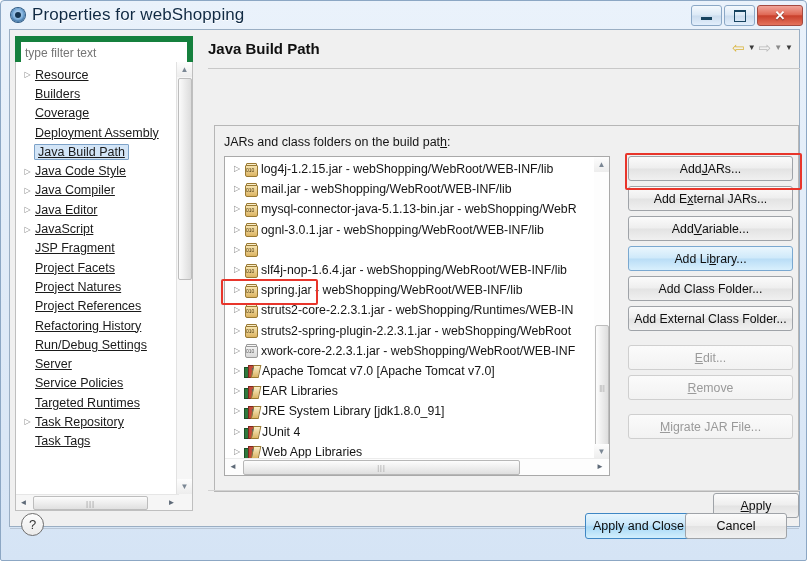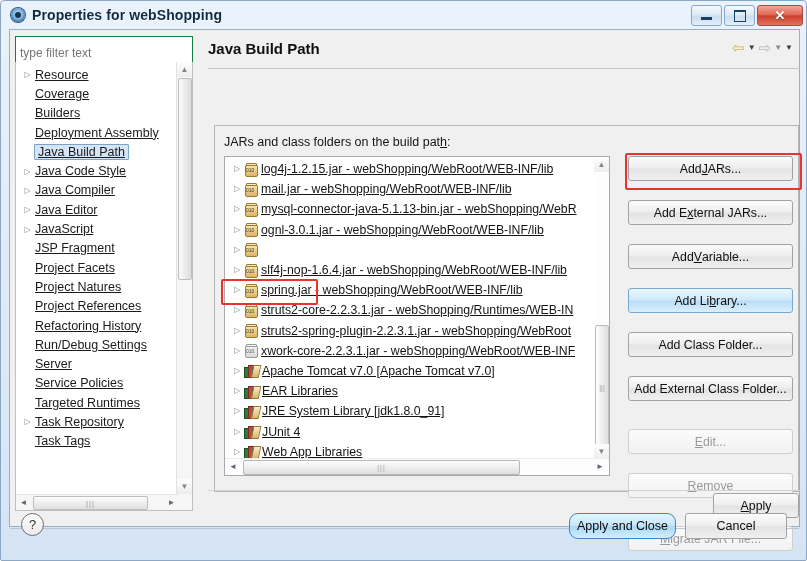--- a/index.html
+++ b/index.html
@@ -29,21 +29,21 @@
   .title-icon .gear{
     position:absolute;left:1px;top:1px;width:14px;height:14px;border-radius:50%;
     background:radial-gradient(circle at 50% 45%, #cfe4f7 0%, #7fb0dc 48%, #3a6f9f 72%, #24486b 100%);
     box-shadow:0 0 0 1px #2c5a85;
   }
   .title-icon .gear:after{
     content:"";position:absolute;left:4px;top:4px;width:6px;height:6px;border-radius:50%;
     background:#143450;
   }
   #titletext{
-    font-size:14px;color:#102a44;font-weight:bold;letter-spacing:.1px;
+    font-size:17px;color:#102a44;font-weight:normal;letter-spacing:.1px;
     text-shadow:0 1px 0 rgba(255,255,255,.85);
     white-space:nowrap;
   }
   #wincontrols{position:absolute;right:4px;top:3px;display:flex;gap:2px;}
   .wbtn{
     width:29px;height:19px;border:1px solid #8ba8c6;border-radius:3px;
     background:linear-gradient(180deg,#f4f9fd 0%,#dce9f6 48%,#cbdcee 52%,#e2eefb 100%);
     display:flex;align-items:center;justify-content:center;cursor:default;
   }
   .wbtn.close{
@@ -55,21 +55,21 @@
   .wbtn .max{width:10px;height:9px;border:1px solid #17435f;border-top-width:2px;background:transparent;}
   .wbtn.close .x{color:#fff;font-size:13px;line-height:11px;font-weight:bold;text-shadow:0 1px 1px rgba(0,0,0,.45);}
   
   #client{
     position:absolute;left:8px;top:28px;width:791px;height:498px;
     background:#f0f0f0;border:1px solid #9aaec3;box-sizing:border-box;
   }
   
   #filter{
     position:absolute;left:5px;top:6px;width:178px;height:34px;
-    box-sizing:border-box;border:1px solid #15803d;background:#fff;
+    box-sizing:border-box;border:6px solid #15803d;background:#fff;
     font-family:"Liberation Sans", sans-serif;font-size:12px;color:#8d8d8d;
     padding:2px 4px;outline:none;
   }
   #treebox{
     position:absolute;left:5px;top:32px;width:178px;height:449px;
     box-sizing:border-box;background:#ffffff;border:1px solid #bfbfbf;border-top:none;
     overflow:hidden;
   }
   #treelist{position:absolute;left:0;top:3px;width:162px;}
   .titem{
@@ -139,21 +139,21 @@
   #listlabel .u{text-decoration:underline;}
   
   #listbox{
     position:absolute;left:214px;top:126px;width:386px;height:320px;
     box-sizing:border-box;background:#ffffff;border:1px solid #a9a9a9;overflow:hidden;
   }
   #rows{position:absolute;left:0;top:2px;width:370px;}
   .row{height:20.2px;display:flex;align-items:center;white-space:nowrap;padding-left:6px;
     font-size:12.3px;color:#151515;cursor:default;}
   .row .arw{width:12px;flex:0 0 auto;font-size:8px;color:#8a8a8a;text-align:center;line-height:12px;}
-  .row .rlbl{padding-left:4px;text-decoration:underline;}
+  .row .rlbl{padding-left:4px;}
   
   .jar{width:13px;height:13px;position:relative;flex:0 0 auto;margin-left:1px;}
   .jar .body{position:absolute;left:1px;top:2px;width:11px;height:10px;border-radius:1px 1px 2px 2px;
     background:linear-gradient(180deg,#f6e3ae,#dcb463);border:1px solid #9a7a33;}
   .jar .lid{position:absolute;left:2px;top:0px;width:9px;height:3px;border-radius:1px;
     background:linear-gradient(180deg,#fdf3d4,#e5cb86);border:1px solid #9a7a33;}
   .jar .dig{position:absolute;left:2px;top:4px;font-size:5px;line-height:6px;color:#4a3a12;letter-spacing:0px;}
   .jar.grey .body{background:linear-gradient(180deg,#f2f2f2,#d8d8d8);border-color:#9a9a9a;}
   .jar.grey .lid{background:linear-gradient(180deg,#fafafa,#e6e6e6);border-color:#9a9a9a;}
   .jar.grey .dig{color:#5a5a5a;}
@@ -171,21 +171,21 @@
     display:flex;align-items:center;justify-content:center;color:#a0a0a0;font-size:7px;}
   #lhscroll{position:absolute;left:0;bottom:0;width:100%;height:16px;background:#fdfdfd;border-top:1px solid #ececec;}
   #lhscroll .ha{position:absolute;top:0;width:16px;height:15px;display:flex;align-items:center;justify-content:center;color:#5e6a78;font-size:8px;}
   #lhscroll .ha.l{left:0;} #lhscroll .ha.r{right:1px;}
   #lhthumb{position:absolute;left:18px;top:1px;width:275px;height:13px;
     background:linear-gradient(180deg,#fdfdfd,#dfdfdf);border:1px solid #b7b7b7;border-radius:2px;
     display:flex;align-items:center;justify-content:center;color:#a0a0a0;font-size:7px;letter-spacing:1px;}
   
   #btncol{position:absolute;left:618px;top:126px;width:165px;}
   .ebtn{
-    width:165px;height:25px;box-sizing:border-box;margin-bottom:19px;
+    width:165px;height:25px;box-sizing:border-box;margin-bottom:5px;
     border:1px solid #9fa3a8;border-radius:3px;
     background:linear-gradient(180deg,#fbfbfb 0%,#eeeeee 48%,#e3e3e3 52%,#f0f0f0 100%);
     font-family:"Liberation Sans", sans-serif;font-size:12.3px;color:#101010;
     display:flex;align-items:center;justify-content:center;cursor:default;
   }
   .ebtn.hl{
     border:1px solid #7aa8d0;
     background:linear-gradient(180deg,#eaf6fd 0%,#cfe9fa 48%,#b9ddf6 52%,#d9f0fd 100%);
   }
   .ebtn.dis{color:#9a9a9a;border-color:#cfcfcf;
@@ -203,22 +203,22 @@
     display:flex;align-items:center;justify-content:center;font-size:12.3px;color:#101010;cursor:default;
   }
   
   #footsep{position:absolute;left:9px;top:527px;width:789px;height:1px;background:#b9c6d6;}
   #help{
     position:absolute;left:20px;top:512px;width:21px;height:21px;border-radius:50%;
     border:1px solid #6e6e6e;background:linear-gradient(180deg,#fdfdfd,#ebebeb);
     display:flex;align-items:center;justify-content:center;font-size:13px;color:#343434;cursor:default;
   }
   #applyclose{
-    position:absolute;left:568px;top:512px;width:107px;height:26px;box-sizing:border-box;
-    border:1px solid #3f87c4;border-radius:9px;
+    position:absolute;left:584px;top:512px;width:107px;height:26px;box-sizing:border-box;
+    border:1px solid #3f87c4;border-radius:3px;
     background:linear-gradient(180deg,#e6f5fe 0%,#c7e7fb 46%,#a9d9f6 54%,#d2effd 100%);
     display:flex;align-items:center;justify-content:center;font-size:12.5px;color:#0b0b0b;cursor:default;
   }
   #cancelbtn{
     position:absolute;left:684px;top:512px;width:102px;height:26px;box-sizing:border-box;
     border:1px solid #9fa3a8;border-radius:3px;
     background:linear-gradient(180deg,#fbfbfb 0%,#eeeeee 48%,#e3e3e3 52%,#f0f0f0 100%);
     display:flex;align-items:center;justify-content:center;font-size:12.5px;color:#0b0b0b;cursor:default;
   }
 </style>
@@ -250,25 +250,25 @@
     <input id="filter" type="text" value="" placeholder="type filter text" style="">
 
     <div id="treebox">
       <div id="treelist">
           <div class="titem">
             <span class="arrow">▷</span>
             <span class="lbl">Resource</span>
           </div>
           <div class="titem">
             <span class="arrow"></span>
+            <span class="lbl">Builders</span>
+          </div>
+          <div class="titem">
+            <span class="arrow"></span>
             <span class="lbl">Coverage</span>
-          </div>
-          <div class="titem">
-            <span class="arrow"></span>
-            <span class="lbl">Builders</span>
           </div>
           <div class="titem">
             <span class="arrow"></span>
             <span class="lbl">Deployment Assembly</span>
           </div>
           <div class="titem sel">
             <span class="arrow"></span>
             <span class="lbl">Java Build Path</span>
           </div>
           <div class="titem">

